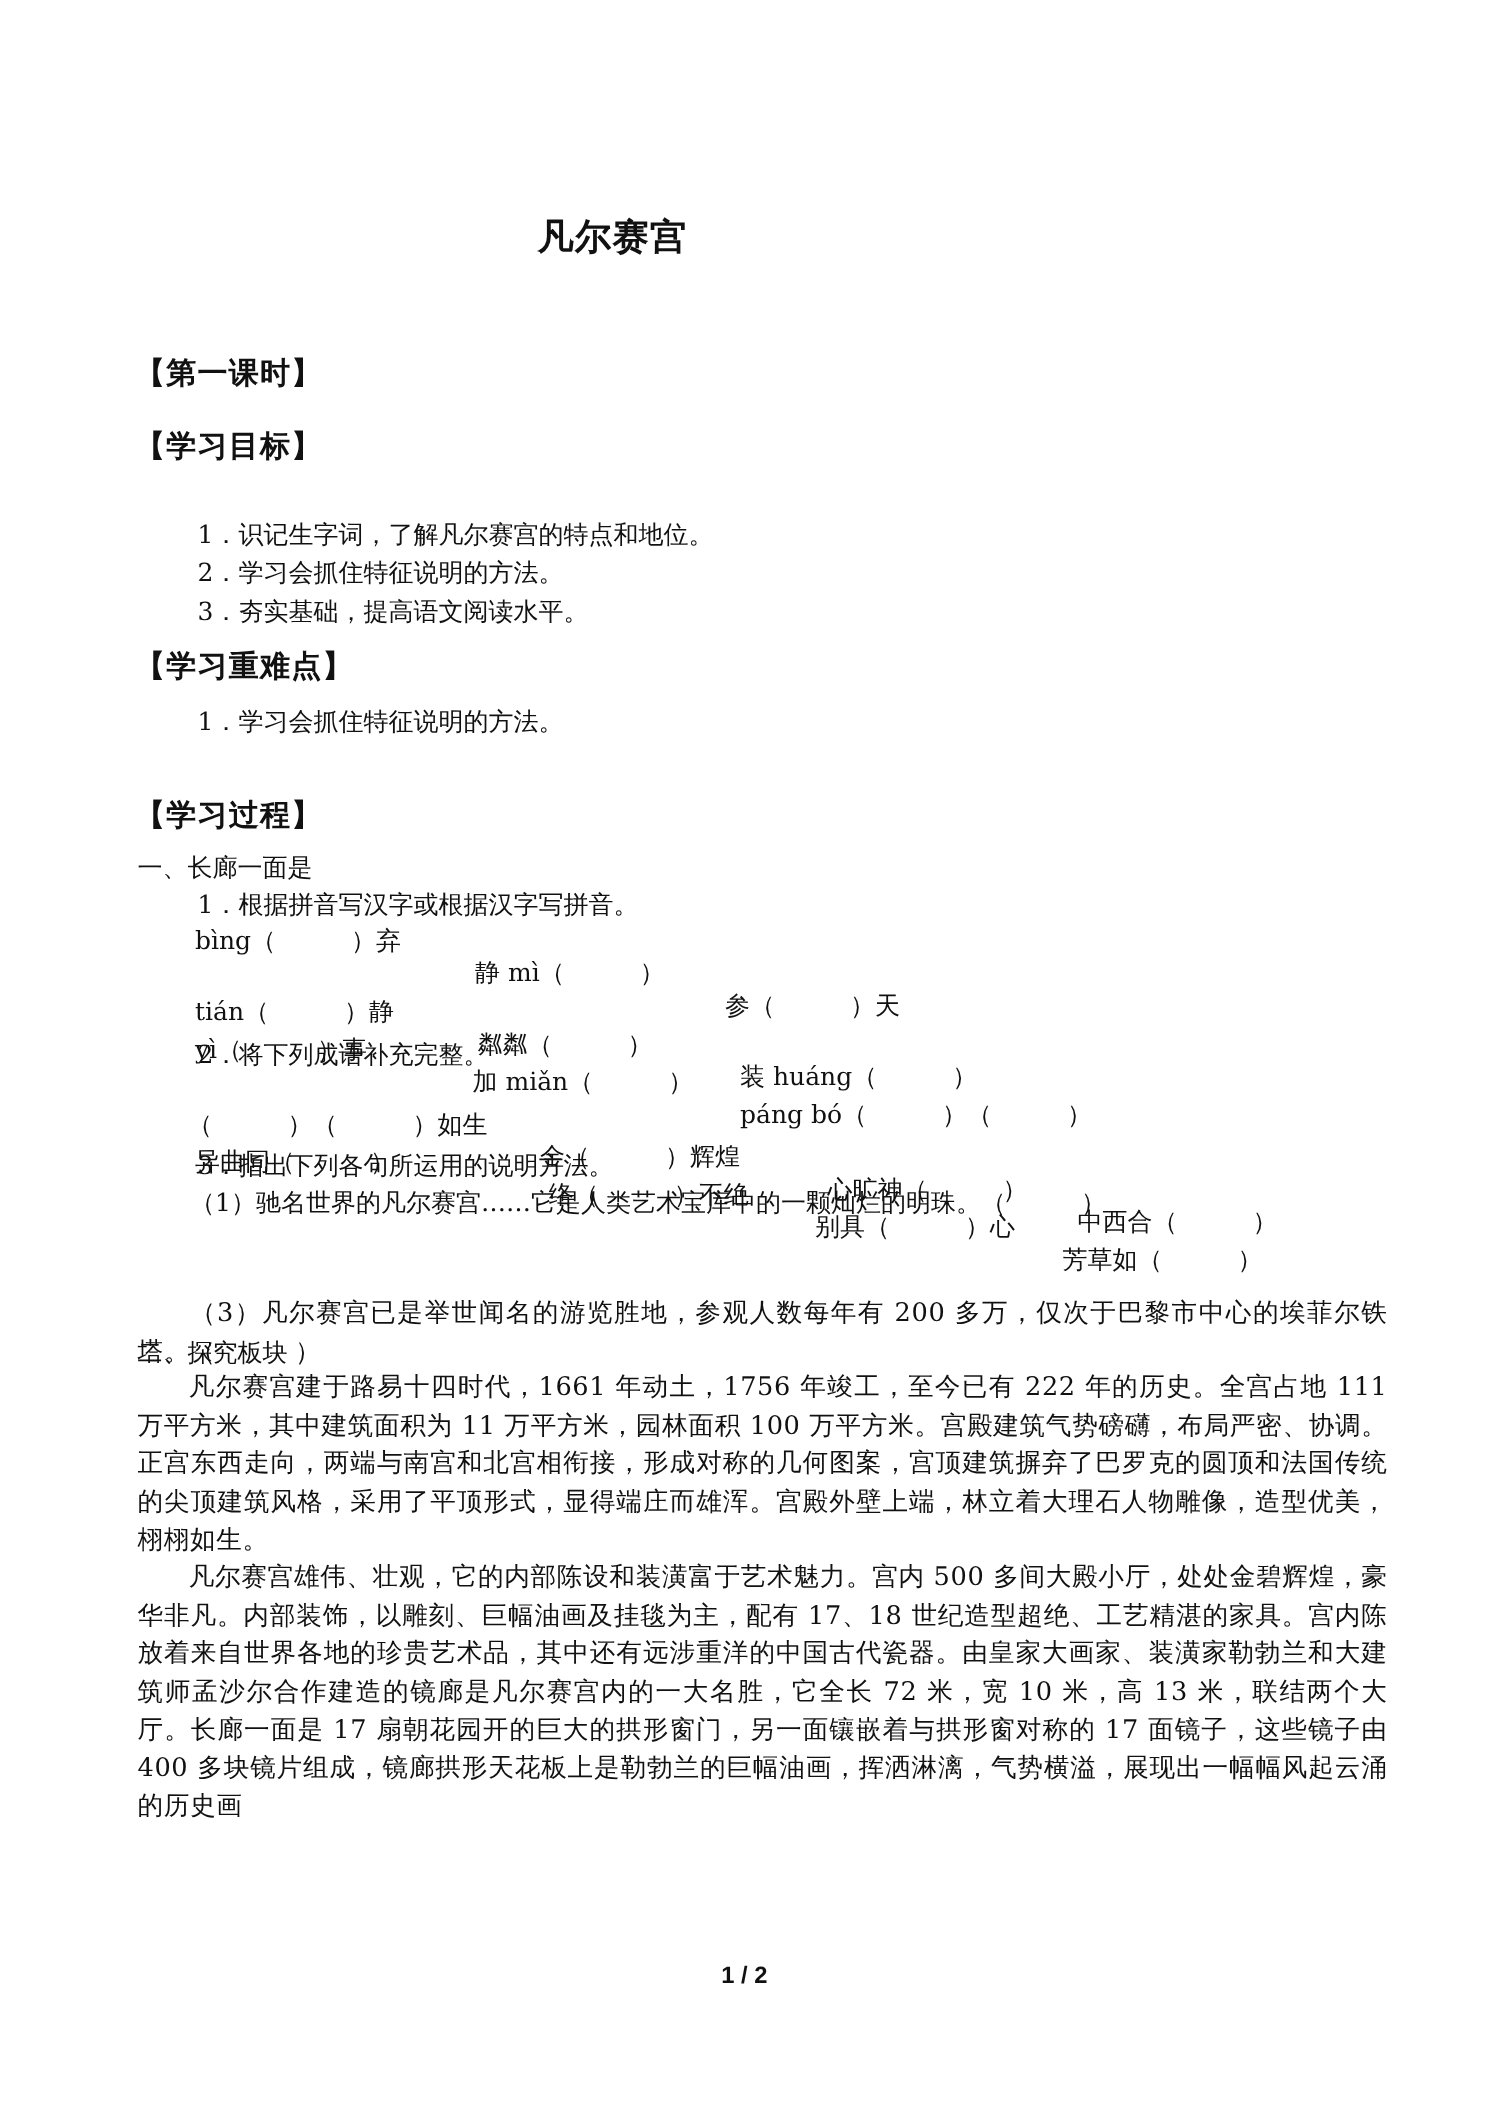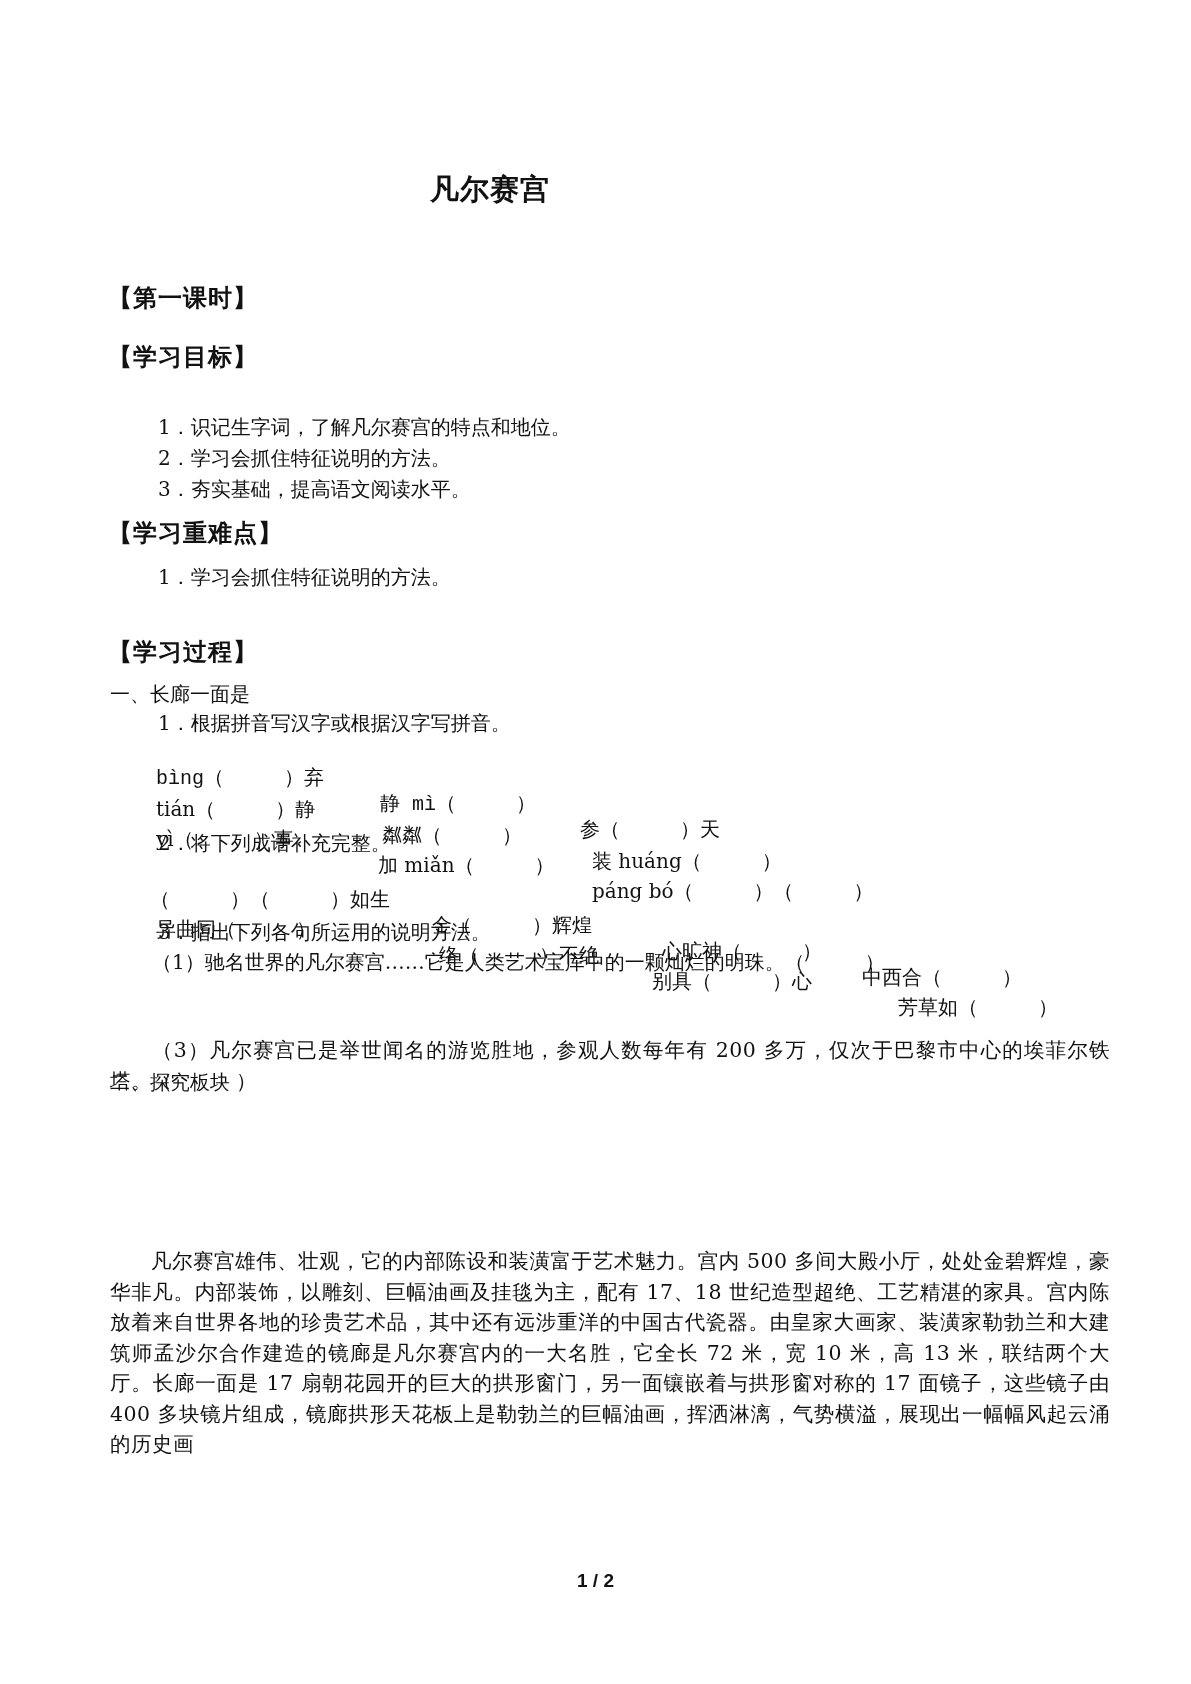--- a/index.html
+++ b/index.html
@@ -35,21 +35,21 @@
   <div class="line ind1" style="top:476px;text-align:right;">3．夯实基础，提高语文阅读水平。</div>
 
   <div class="h" style="top:517px;">【学习重难点】</div>
   <div class="line ind1" style="top:564px;">1．学习会抓住特征说明的方法。</div>
 
   <div class="h" style="top:636px;">【学习过程】</div>
 
   <div class="line ind0" style="top:681px;">一、长廊一面是</div>
   <div class="line ind1" style="top:710px;">1．根据拼音写汉字或根据汉字写拼音。</div>
 
-  <div class="row" style="top:740px;font-family:Liberation Mono, monospace;">
+  <div class="row" style="top:713px;">
     <span class="cell" style="left:0;">bìng（　　　）弃</span>
     <span class="cell" style="left:224px;">静 mì（　　　）</span>
     <span class="cell" style="left:424px;">参（　　　）天</span>
   </div>
   <div class="row" style="top:770px;">
     <span class="cell" style="left:0;">tián（　　　）静</span>
     <span class="cell" style="left:226px;">粼粼（　　　）</span>
     <span class="cell" style="left:436px;">装 huáng（　　　）</span>
   </div>
   <div class="row" style="top:800px;">
@@ -63,25 +63,26 @@
   <div class="row" style="top:860px;">
     <span class="cell" style="left:-6px;">（　　　）（　　　）如生</span>
     <span class="cell" style="left:276px;">金（　　　）辉煌</span>
     <span class="cell" style="left:506px;">心旷神（　　　）</span>
     <span class="cell" style="left:706px;">中西合（　　　）</span>
   </div>
   <div class="row" style="top:890px;">
     <span class="cell" style="left:0;">异曲同（　　　）</span>
     <span class="cell" style="left:283px;">络（　　　）不绝</span>
     <span class="cell" style="left:496px;">别具（　　　）心</span>
-    <span class="cell" style="left:694px;margin-left:48px;">芳草如（　　　）</span>
+    <span class="cell" style="left:694px;">芳草如（　　　）</span>
   </div>
 
   <div class="line ind1" style="top:919px;">3．指出下列各句所运用的说明方法。</div>
   <div class="line" style="top:949px; left:152px;">（1）驰名世界的凡尔赛宫……它是人类艺术宝库中的一颗灿烂的明珠。（　　　）</div>
   <div class="para" style="top:1035px; text-indent:42px; left:110px; width:1000px;">（3）凡尔赛宫已是举世闻名的游览胜地，参观人数每年有 200 多万，仅次于巴黎市中心的埃菲尔铁塔。（　　　）</div>
 
   <div class="line ind0" style="top:1069px;">二、探究板块</div>
 
+  <div class="para" style="top:1094px;">凡尔赛宫建于路易十四时代，1661 年动土，1756 年竣工，至今已有 222 年的历史。全宫占地 111 万平方米，其中建筑面积为 11 万平方米，园林面积 100 万平方米。宫殿建筑气势磅礴，布局严密、协调。正宫东西走向，两端与南宫和北宫相衔接，形成对称的几何图案，宫顶建筑摒弃了巴罗克的圆顶和法国传统的尖顶建筑风格，采用了平顶形式，显得端庄而雄浑。宫殿外壁上端，林立着大理石人物雕像，造型优美，栩栩如生。</div>
   <div class="para" style="top:1246px;">凡尔赛宫雄伟、壮观，它的内部陈设和装潢富于艺术魅力。宫内 500 多间大殿小厅，处处金碧辉煌，豪华非凡。内部装饰，以雕刻、巨幅油画及挂毯为主，配有 17、18 世纪造型超绝、工艺精湛的家具。宫内陈放着来自世界各地的珍贵艺术品，其中还有远涉重洋的中国古代瓷器。由皇家大画家、装潢家勒勃兰和大建筑师孟沙尔合作建造的镜廊是凡尔赛宫内的一大名胜，它全长 72 米，宽 10 米，高 13 米，联结两个大厅。长廊一面是 17 扇朝花园开的巨大的拱形窗门，另一面镶嵌着与拱形窗对称的 17 面镜子，这些镜子由 400 多块镜片组成，镜廊拱形天花板上是勒勃兰的巨幅油画，挥洒淋漓，气势横溢，展现出一幅幅风起云涌的历史画</div>
 
   <div class="footer">1 / 2</div>
 </div>
 
 </body></html>

